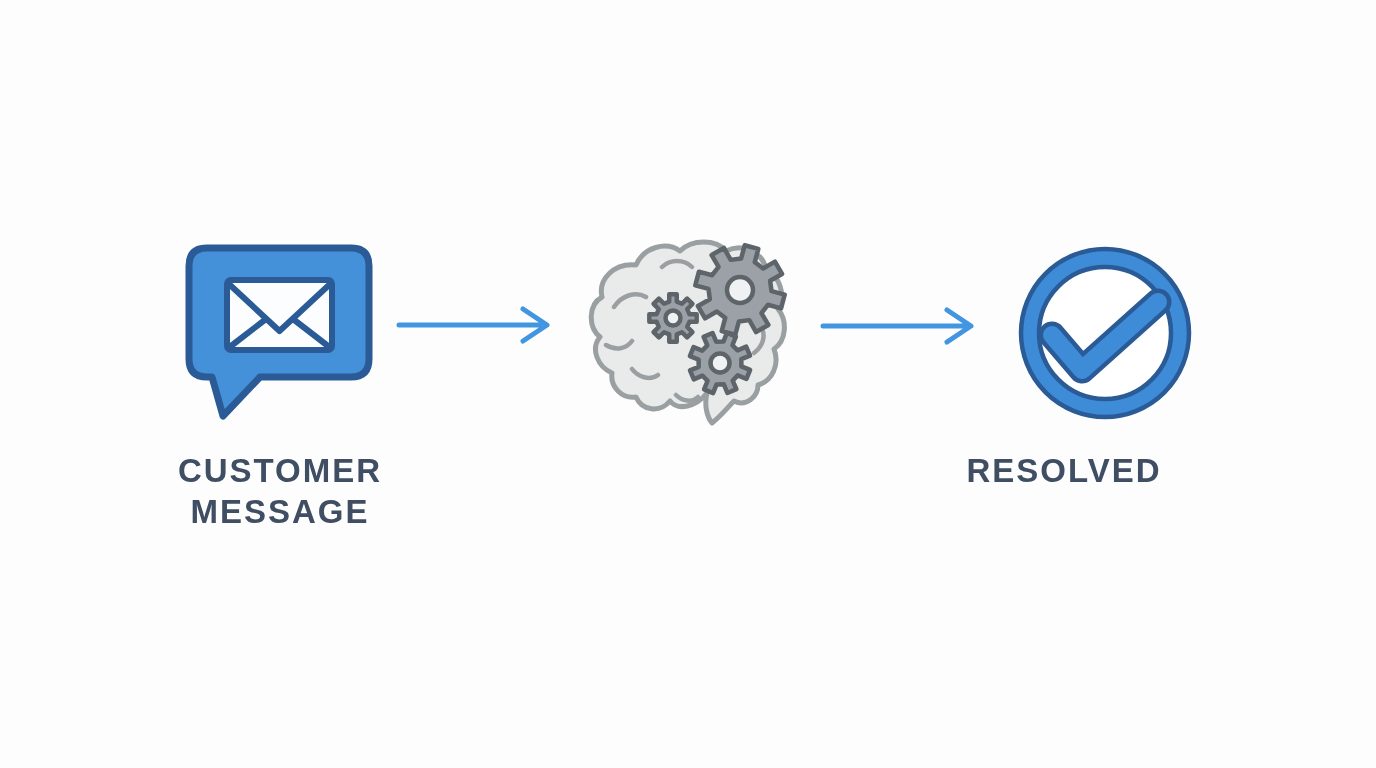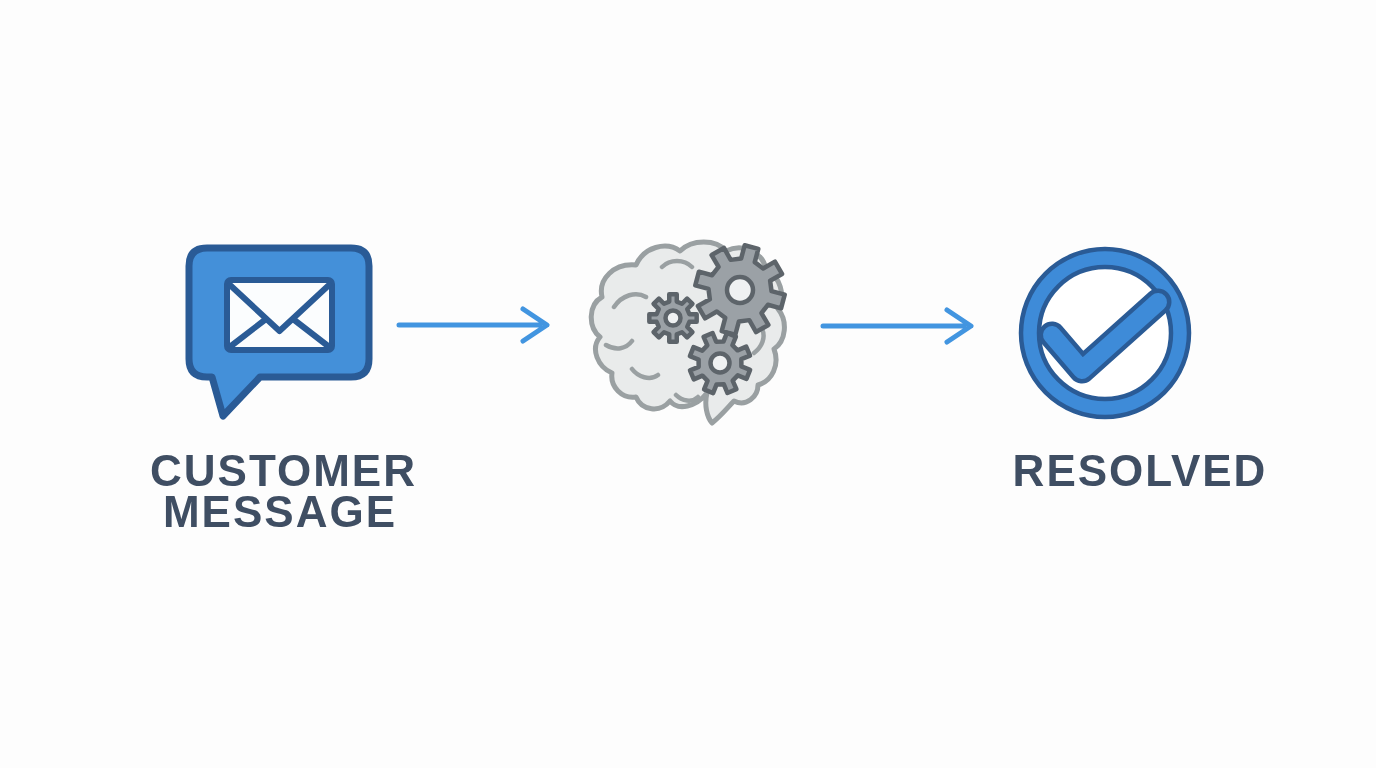--- a/index.html
+++ b/index.html
@@ -20,29 +20,29 @@
   #brain-icon   { left: 576px; top: 235px; }
   #check-icon   { left: 1012px; top: 240px; }
   #arrow-1      { left: 396px; top: 303px; }
   #arrow-2      { left: 820px; top: 304px; }
   .step-label {
     position: absolute;
     top: 450px;
     width: 300px;
     text-align: center;
     font-weight: 800;
-    font-size: 44px;
+    font-size: 33px;
     line-height: 41px;
     letter-spacing: 2px;
     color: #3f4e63;
     user-select: none;
   }
   #label-customer { left: 150px; width: 260px; }
   #label-ai       { left: 539px; }
-  #label-resolved { left: 990px; text-align: center; }
+  #label-resolved { left: 914px; text-align: center; }
 </style>
 </head>
 <body>
 
 <div class="stage">
 
   <svg id="bubble-icon" class="icon-svg" width="192" height="186" viewBox="0 0 192 186">
     <path d="M 24 6 H 168 Q 186 6 186 24 V 117 Q 186 135 168 135 H 77 L 40 174 L 29 135 H 24 Q 6 135 6 117 V 24 Q 6 6 24 6 Z" fill="#4490d9" stroke="#2a5b96" stroke-width="7" stroke-linejoin="round"></path>
     <rect x="44" y="38" width="105" height="70" rx="4" fill="#fbfdfe" stroke="#2a5b96" stroke-width="6" stroke-linejoin="round"></rect>
     <path d="M 47 43 L 96.5 89 L 146 43" fill="none" stroke="#2a5b96" stroke-width="6" stroke-linecap="round" stroke-linejoin="round"></path>

